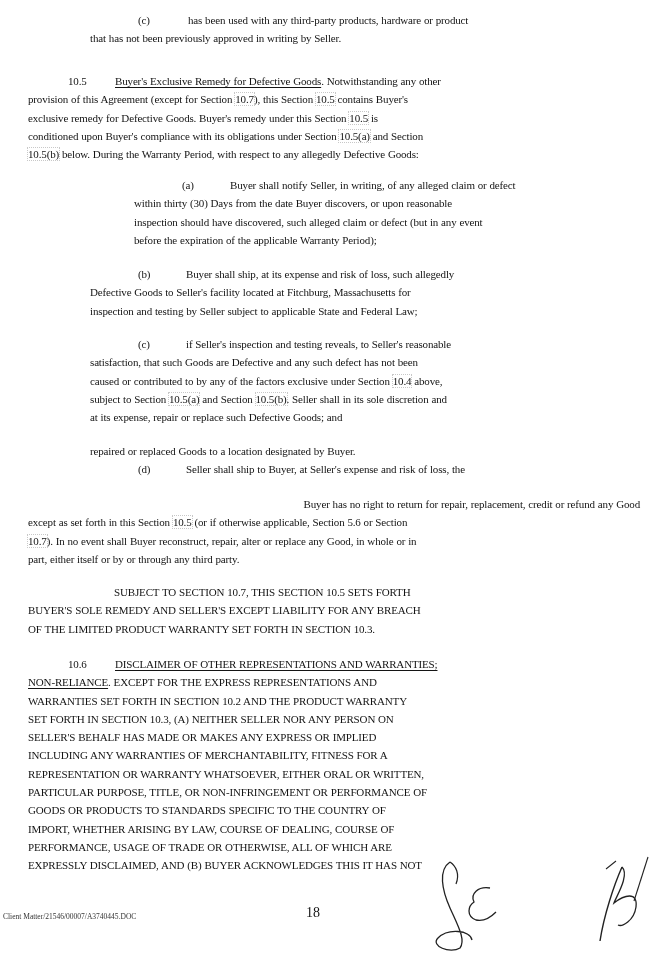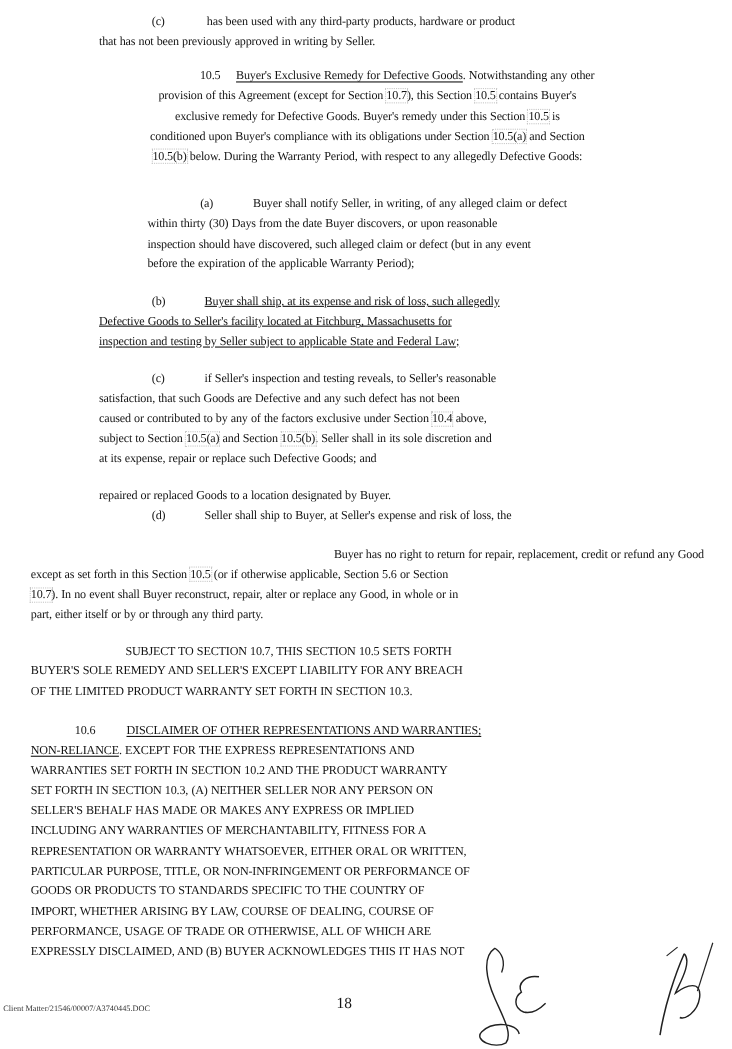--- a/index.html
+++ b/index.html
@@ -31,36 +31,36 @@
 </head>
 <body>
 
 <div class="page">
 
   <div class="p sub" style="top:11px;">
     <span class="line"><span style="display:inline-block;width:50px;margin-left:48px;">(c)</span><span>has been used with any third-party products, hardware or product</span></span>
     <span class="line">that has not been previously approved in writing by Seller.</span>
   </div>
 
-  <div class="p" style="top:60px;text-align:center;">
+  <div class="p" style="top:72px;">
     <span class="line"><span style="display:inline-block;width:47px;margin-left:40px;">10.5</span><span class="u">Buyer's Exclusive Remedy for Defective Goods</span><span>. Notwithstanding any other</span></span>
     <span class="line"><span>provision of this Agreement (except for Section </span><span class="ref">10.7</span><span>), this Section </span><span class="ref">10.5</span><span> contains Buyer's</span></span>
     <span class="line"><span>exclusive remedy for Defective Goods. Buyer's remedy under this Section </span><span class="ref">10.5</span><span> is</span></span>
     <span class="line"><span>conditioned upon Buyer's compliance with its obligations under Section </span><span class="ref">10.5(a)</span><span> and Section</span></span>
     <span class="line"><span class="ref">10.5(b)</span><span> below. During the Warranty Period, with respect to any allegedly Defective Goods:</span></span>
   </div>
 
   <div class="p sub" style="top:176px;margin-left:44px;">
     <span class="line"><span style="display:inline-block;width:48px;margin-left:48px;">(a)</span><span>Buyer shall notify Seller, in writing, of any alleged claim or defect</span></span>
     <span class="line">within thirty (30) Days from the date Buyer discovers, or upon reasonable</span>
     <span class="line">inspection should have discovered, such alleged claim or defect (but in any event</span>
     <span class="line">before the expiration of the applicable Warranty Period);</span>
   </div>
 
-  <div class="p sub" style="top:265px;text-decoration:underline;">
+  <div class="p sub" style="top:265px;">
     <span class="line"><span style="display:inline-block;width:48px;margin-left:48px;">(b)</span><span>Buyer shall ship, at its expense and risk of loss, such allegedly</span></span>
     <span class="line">Defective Goods to Seller's facility located at Fitchburg, Massachusetts for</span>
     <span class="line">inspection and testing by Seller subject to applicable State and Federal Law;</span>
   </div>
 
   <div class="p sub" style="top:335px;">
     <span class="line"><span style="display:inline-block;width:48px;margin-left:48px;">(c)</span><span>if Seller's inspection and testing reveals, to Seller's reasonable</span></span>
     <span class="line">satisfaction, that such Goods are Defective and any such defect has not been</span>
     <span class="line"><span>caused or contributed to by any of the factors exclusive under Section </span><span class="ref">10.4</span><span> above,</span></span>
     <span class="line"><span>subject to Section </span><span class="ref">10.5(a)</span><span> and Section </span><span class="ref">10.5(b)</span><span>. Seller shall in its sole discretion and</span></span>

